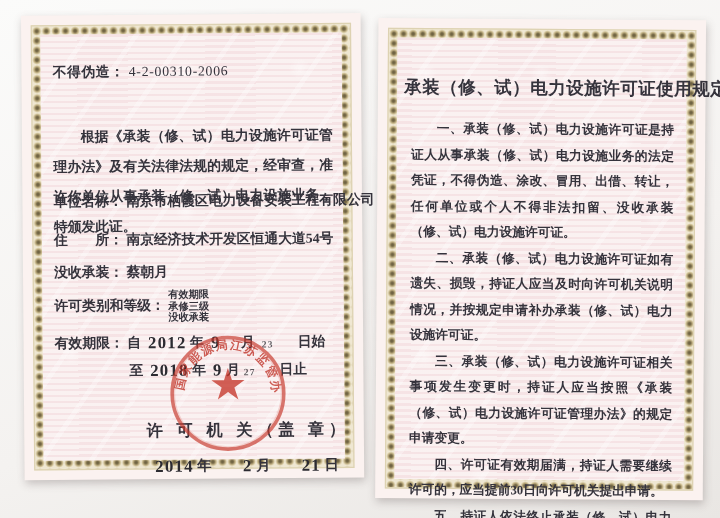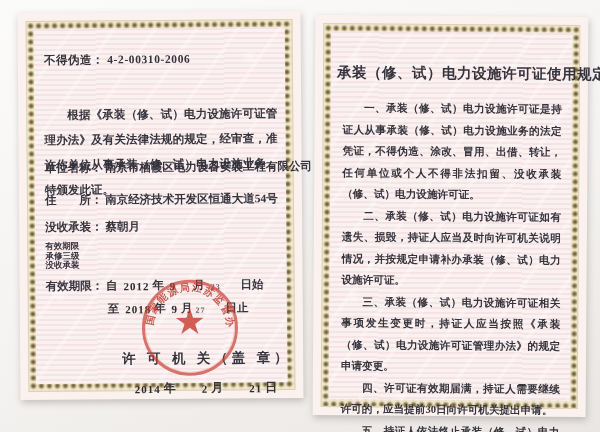--- a/index.html
+++ b/index.html
@@ -32,32 +32,32 @@
     background-image:
       repeating-linear-gradient(125deg,rgba(255,255,255,0) 0 30px,rgba(255,255,255,.55) 30px 34px),
       radial-gradient(circle 7px at 24px 30px,rgba(255,255,255,.8),rgba(255,255,255,0) 9px),
       radial-gradient(circle 6px at 70px 86px,rgba(255,255,255,.7),rgba(255,255,255,0) 8px);
     background-size:auto,96px 118px,120px 140px;
   }
   .content{position:absolute;inset:16px;font-size:11.5px;}
   
   .ln{position:absolute;left:10px;right:6px;white-space:nowrap;}
   .permit-line{top:24px;font-weight:700;font-size:11.5px;letter-spacing:.5px;}
-  .permit-no{font-weight:700;letter-spacing:.6px;font-family:"Liberation Serif","DejaVu Serif",serif;}
+  .permit-no{font-weight:400;letter-spacing:.6px;font-family:"Liberation Serif","DejaVu Serif",serif;}
   .intro{position:absolute;left:10px;right:8px;top:62px;line-height:25px;
     text-indent:2em;text-align:justify;font-weight:600;white-space:normal;font-size:11.5px;}
   .f-unit{top:132px;font-weight:700;}
   .f-addr{top:164px;font-weight:600;}
   .f-rep{top:191px;font-weight:600;}
   .f-class{top:213px;font-weight:600;}
   .grades{display:inline-block;vertical-align:middle;line-height:9.5px;font-size:8.5px;font-weight:700;}
   .grades div{white-space:nowrap;}
   .f-valid1{top:250px;font-weight:600;}
   .f-valid2{top:273px;left:72px;font-weight:600;}
-  .num{font-size:11px;font-weight:700;letter-spacing:1px;position:relative;top:1px;padding:0 3px;color:#2c2b31;}
+  .num{font-size:14px;font-weight:700;letter-spacing:1px;position:relative;top:1px;padding:0 3px;color:#2c2b31;}
   .num-day{font-size:8px;opacity:.75;}
   .gap{display:inline-block;width:14px;}
   .issue{position:absolute;left:86px;right:0;top:322px;text-align:center;}
   .issue-org{font-size:13.5px;font-weight:700;letter-spacing:4px;white-space:nowrap;}
   .issue-date{margin-top:12px;font-size:12px;font-weight:600;letter-spacing:1px;white-space:nowrap;}
   .seal{position:absolute;left:122px;top:268px;width:96px;height:96px;pointer-events:none;z-index:3;opacity:.85;}
   .seal-ring{position:absolute;inset:0;border:3px solid rgba(199,58,45,.8);border-radius:50%;
     box-shadow:inset 0 0 0 1px rgba(214,90,78,.25);}
   .seal-star{position:absolute;left:0;top:22px;width:100%;text-align:center;
     font-size:36px;line-height:40px;color:rgba(196,51,39,.9);
@@ -98,20 +98,21 @@
       <span>住　　所：</span>
       <span>南京经济技术开发区恒通大道54号</span>
     </div>
 
     <div class="ln f-rep">
       <span>没收承装：</span>
       <span>蔡朝月</span>
     </div>
 
     <div class="ln f-class">
+      <span>许可类别和等级：</span>
       <span class="grades">
         <div>有效期限</div>
         <div>承修三级</div>
         <div>没收承装</div>
       </span>
     </div>
 
     <div class="ln f-valid1">
       <span>有效期限：</span>
       <span>自</span>

